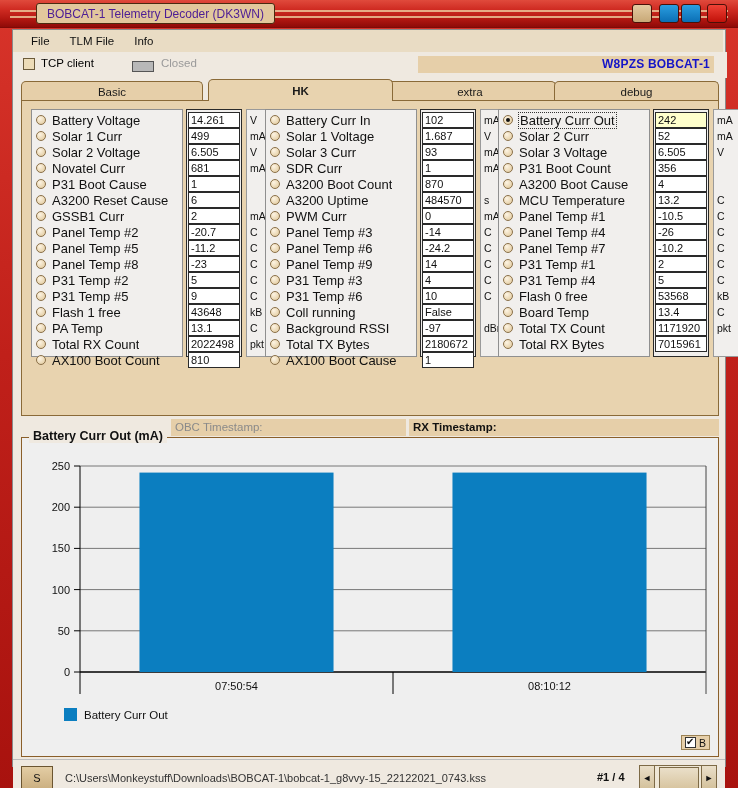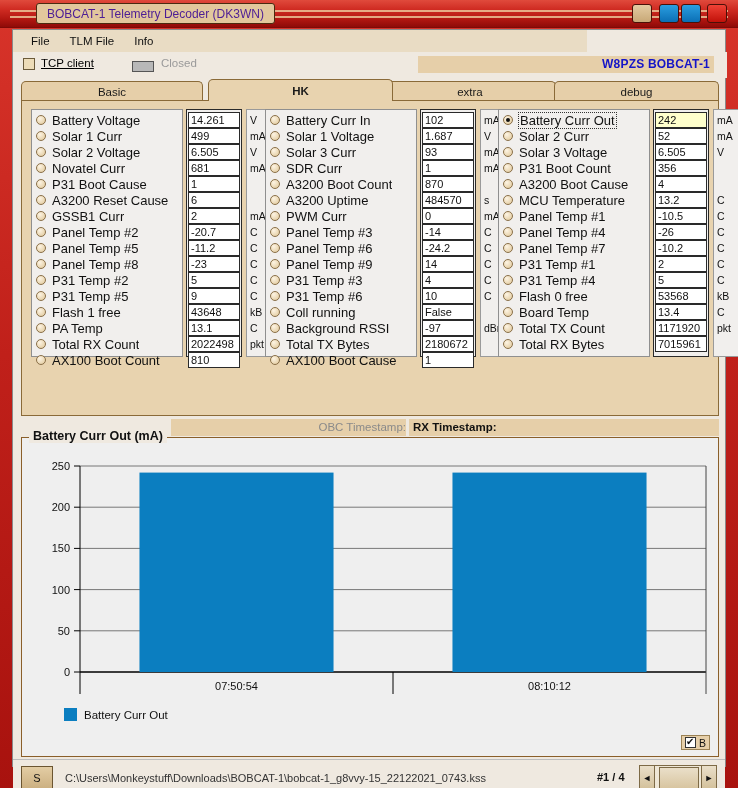--- a/index.html
+++ b/index.html
@@ -51,40 +51,40 @@
   .tb-btn.b3 { left: 707px; background: linear-gradient(180deg,#ef4236,#c11109); }
 
   
   #client {
     position: absolute; left: 12px; top: 29px; width: 714px; height: 738px;
     background: #efe9e0;
     border: 1px solid #8a8a8a;
   }
 
   #menubar {
-    position: absolute; left: 0; top: 0; width: 574px; height: 22px;
+    position: absolute; left: 0; top: 0; width: 710px; height: 22px;
     background: #e9dcc4;
     display: flex; align-items: center;
     padding-left: 8px;
   }
   .menu-item {
     padding: 2px 10px; font-size: 11.5px; color: #111;
     cursor: default;
   }
 
   #conn-row {
     position: absolute; left: 0; top: 22px; width: 714px; height: 26px;
     background: #efe9e0;
   }
   .chk {
     display: inline-block; width: 12px; height: 12px;
     border: 1px solid #6b5a3a; background: #eddcb8;
     vertical-align: middle;
   }
-  #tcp-label { position: absolute; left: 10px; top: 5px; font-size: 11.5px; text-decoration: underline; }
+  #tcp-label { position: absolute; left: 10px; top: 5px; font-size: 11.5px; }
   #tcp-label .chk { margin-right: 6px; }
   #status-box {
     position: absolute; left: 119px; top: 9px;
     width: 22px; height: 11px;
     background: #b8b8b8; border: 1px solid #555;
   }
   #status-text {
     position: absolute; left: 148px; top: 5px;
     font-size: 11.5px; color: #9a9a9a;
   }
@@ -191,21 +191,21 @@
     height: 16px; font-size: 10.5px; color: #111;
     padding-left: 3px; line-height: 16px;
   }
 
   
   #obc-ts {
     position: absolute; left: 158px; top: 389px;
     width: 235px; height: 17px;
     background: #e6cfa9;
     font-size: 11.5px; color: #8a8a8a;
-    padding-left: 4px; line-height: 17px; text-align: right;
+    padding-left: 4px; line-height: 17px;
   }
   #rx-ts {
     position: absolute; left: 396px; top: 389px;
     width: 310px; height: 17px;
     background: #e6cfa9;
     font-size: 11.5px; font-weight: bold; color: #111;
     padding-left: 4px; line-height: 17px;
   }
 
   

